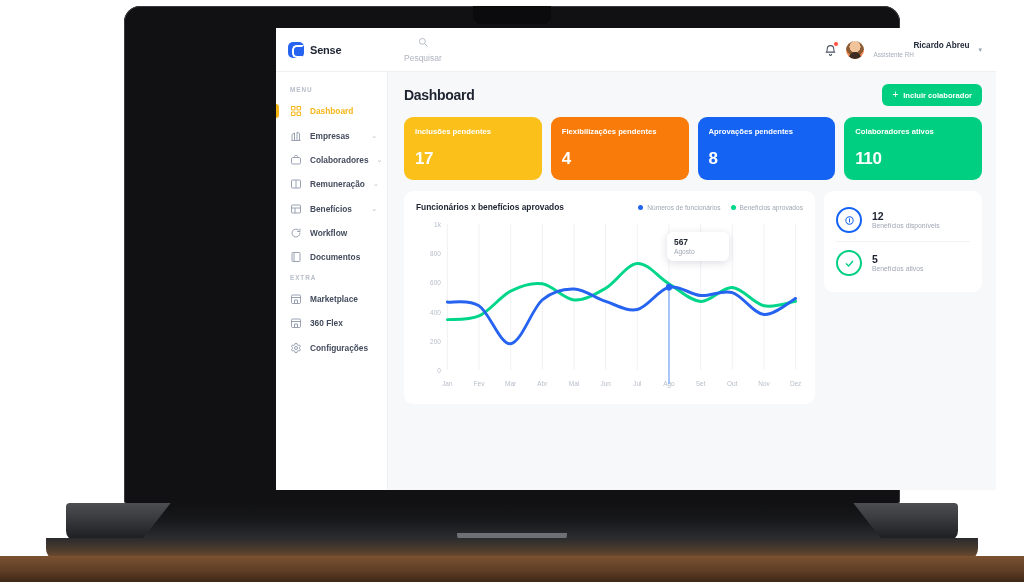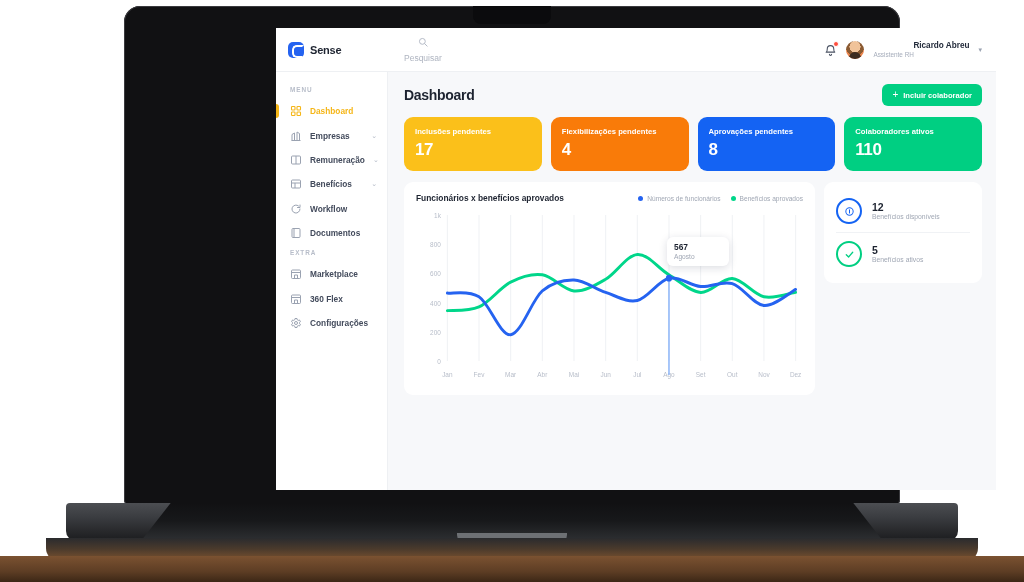--- a/index.html
+++ b/index.html
@@ -126,37 +126,37 @@
     margin-left:auto; display:flex; align-items:center; gap:5px;
     background:#00cf82; color:#fff; font-size:7.6px; font-weight:bold;
     padding: 6px 10px; border-radius:6px; border:none; cursor:pointer; white-space:nowrap;
   }
   .plus { font-size:10px; line-height:1; font-weight:normal; }
 
   .cards { display:flex; gap:9px; margin-bottom:11px; }
   .card {
     flex:1; border-radius:9px; padding: 10px 11px 11px; color:#fff; min-width:0;
   }
-  .card-label { font-size:7.7px; font-weight:bold; margin-bottom:4px; white-space:nowrap; overflow:hidden; text-overflow:ellipsis; }
+  .card-label { font-size:7.7px; font-weight:bold; margin-bottom:13px; white-space:nowrap; overflow:hidden; text-overflow:ellipsis; }
   .card-value { font-size:17px; font-weight:bold; letter-spacing:-0.4px; }
 
   .content-row { display:flex; gap:9px; align-items:flex-start; }
   .chart-card {
     flex:1; background:#fff; border-radius:9px; padding: 11px 12px 8px; min-width:0;
   }
   .chart-head { display:flex; align-items:center; margin-bottom:6px; }
   .chart-title { font-size:8.4px; font-weight:bold; color:#1d2330; }
   .legend { margin-left:auto; display:flex; gap:10px; align-items:center; }
   .lg { display:flex; align-items:center; gap:4px; font-size:6.6px; color:#a0a7b4; white-space:nowrap; }
   .dot { width:5px; height:5px; border-radius:50%; flex:none; }
 
   .chart-area { position:relative; height:178px; }
   .chart-area svg { display:block; width:100%; height:100%; }
   .tooltip {
-    position:absolute; left:50.5%; top:28px; width:62px;
+    position:absolute; left:50.5%; top:14px; width:62px;
     background:#fff; border-radius:6px; padding:5px 7px;
     box-shadow: 0 2px 9px rgba(20,30,60,.15); line-height:1.25;
   }
   .tt-val { font-size:8.4px; font-weight:bold; color:#1d2330; }
   .tt-lab { font-size:6.6px; color:#a0a7b4; }
 
   .side-col { width:158px; flex:none; display:flex; flex-direction:column; gap:9px; }
   .stats-card { background:#fff; border-radius:9px; padding: 10px 12px; }
   .stat-row { display:flex; align-items:center; gap:10px; padding: 6px 0; }
   .ring {
@@ -254,20 +254,28 @@
             </div>
 
             <div class="nav-item">
               <svg class="ic" viewBox="0 0 24 24" fill="none" stroke="currentColor" stroke-width="2">
                 <path d="M4 21V9l5-3v15M14 21V4l5 3v14M3 21h18" stroke-linejoin="round"></path>
               </svg>
               <span class="lb">Empresas</span>
               <span class="chev">⌄</span>
             </div>
 
+            <div class="nav-item">
+              <svg class="ic" viewBox="0 0 24 24" fill="none" stroke="currentColor" stroke-width="2">
+                <rect x="3" y="7" width="18" height="13" rx="2.5"></rect>
+                  <path d="M9 7V5a2 2 0 0 1 2-2h2a2 2 0 0 1 2 2v2"></path>
+              </svg>
+              <span class="lb">Colaboradores</span>
+              <span class="chev">⌄</span>
+            </div>
 
             <div class="nav-item">
               <svg class="ic" viewBox="0 0 24 24" fill="none" stroke="currentColor" stroke-width="2">
                 <rect x="3" y="4" width="18" height="16" rx="2"></rect>
                   <line x1="12" y1="4" x2="12" y2="20"></line>
               </svg>
               <span class="lb">Remuneração</span>
               <span class="chev">⌄</span>
             </div>
 

